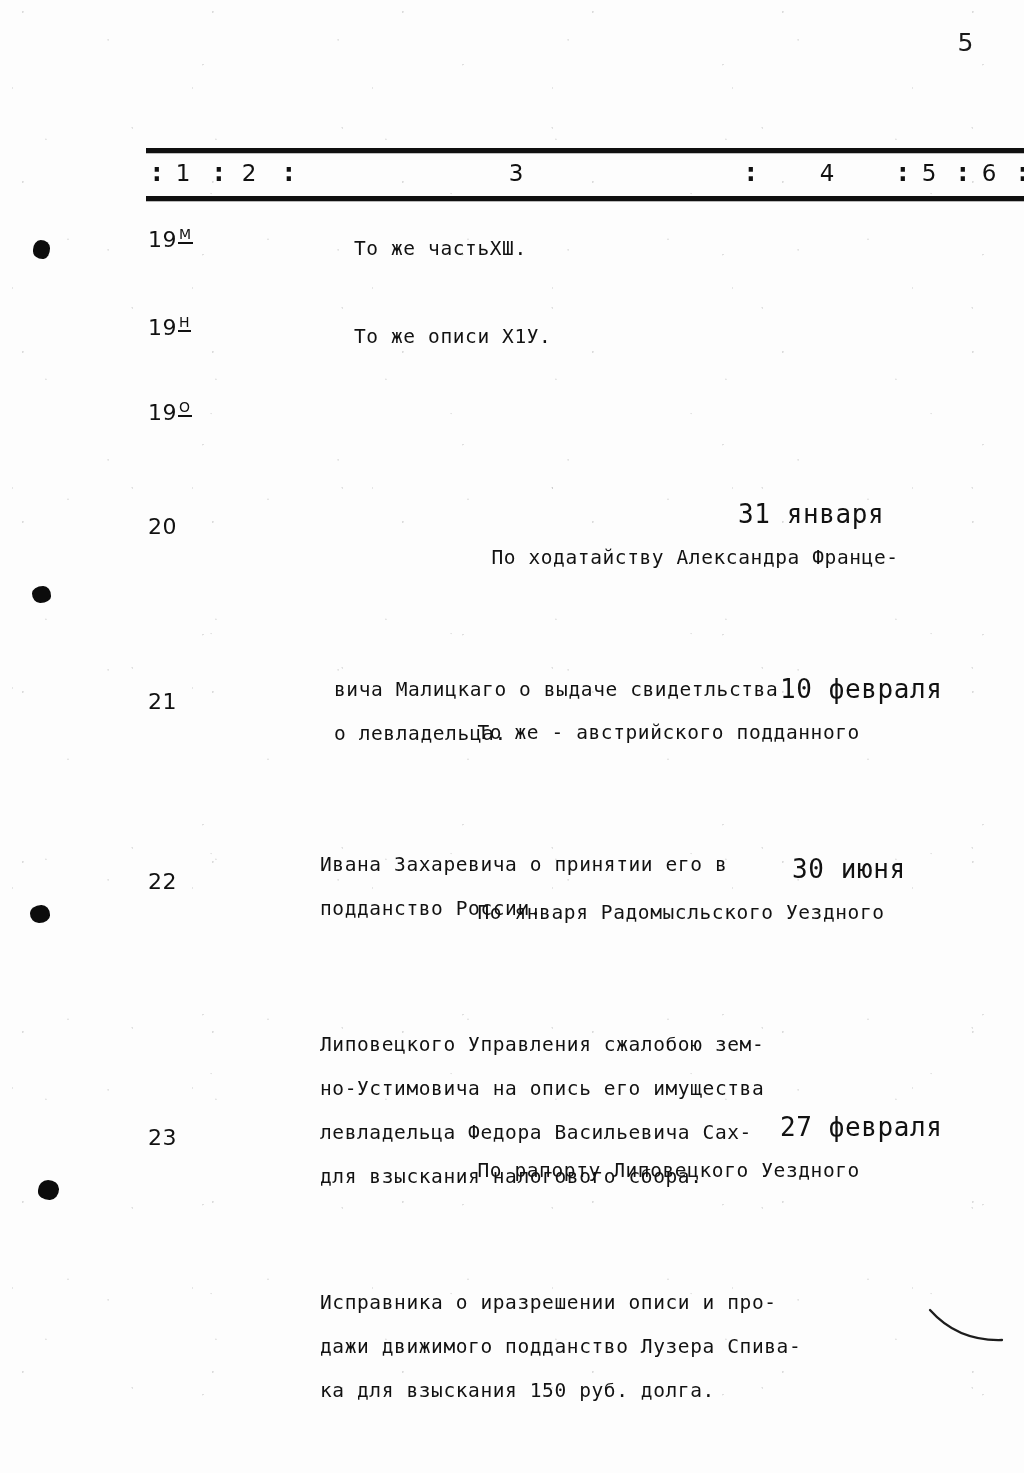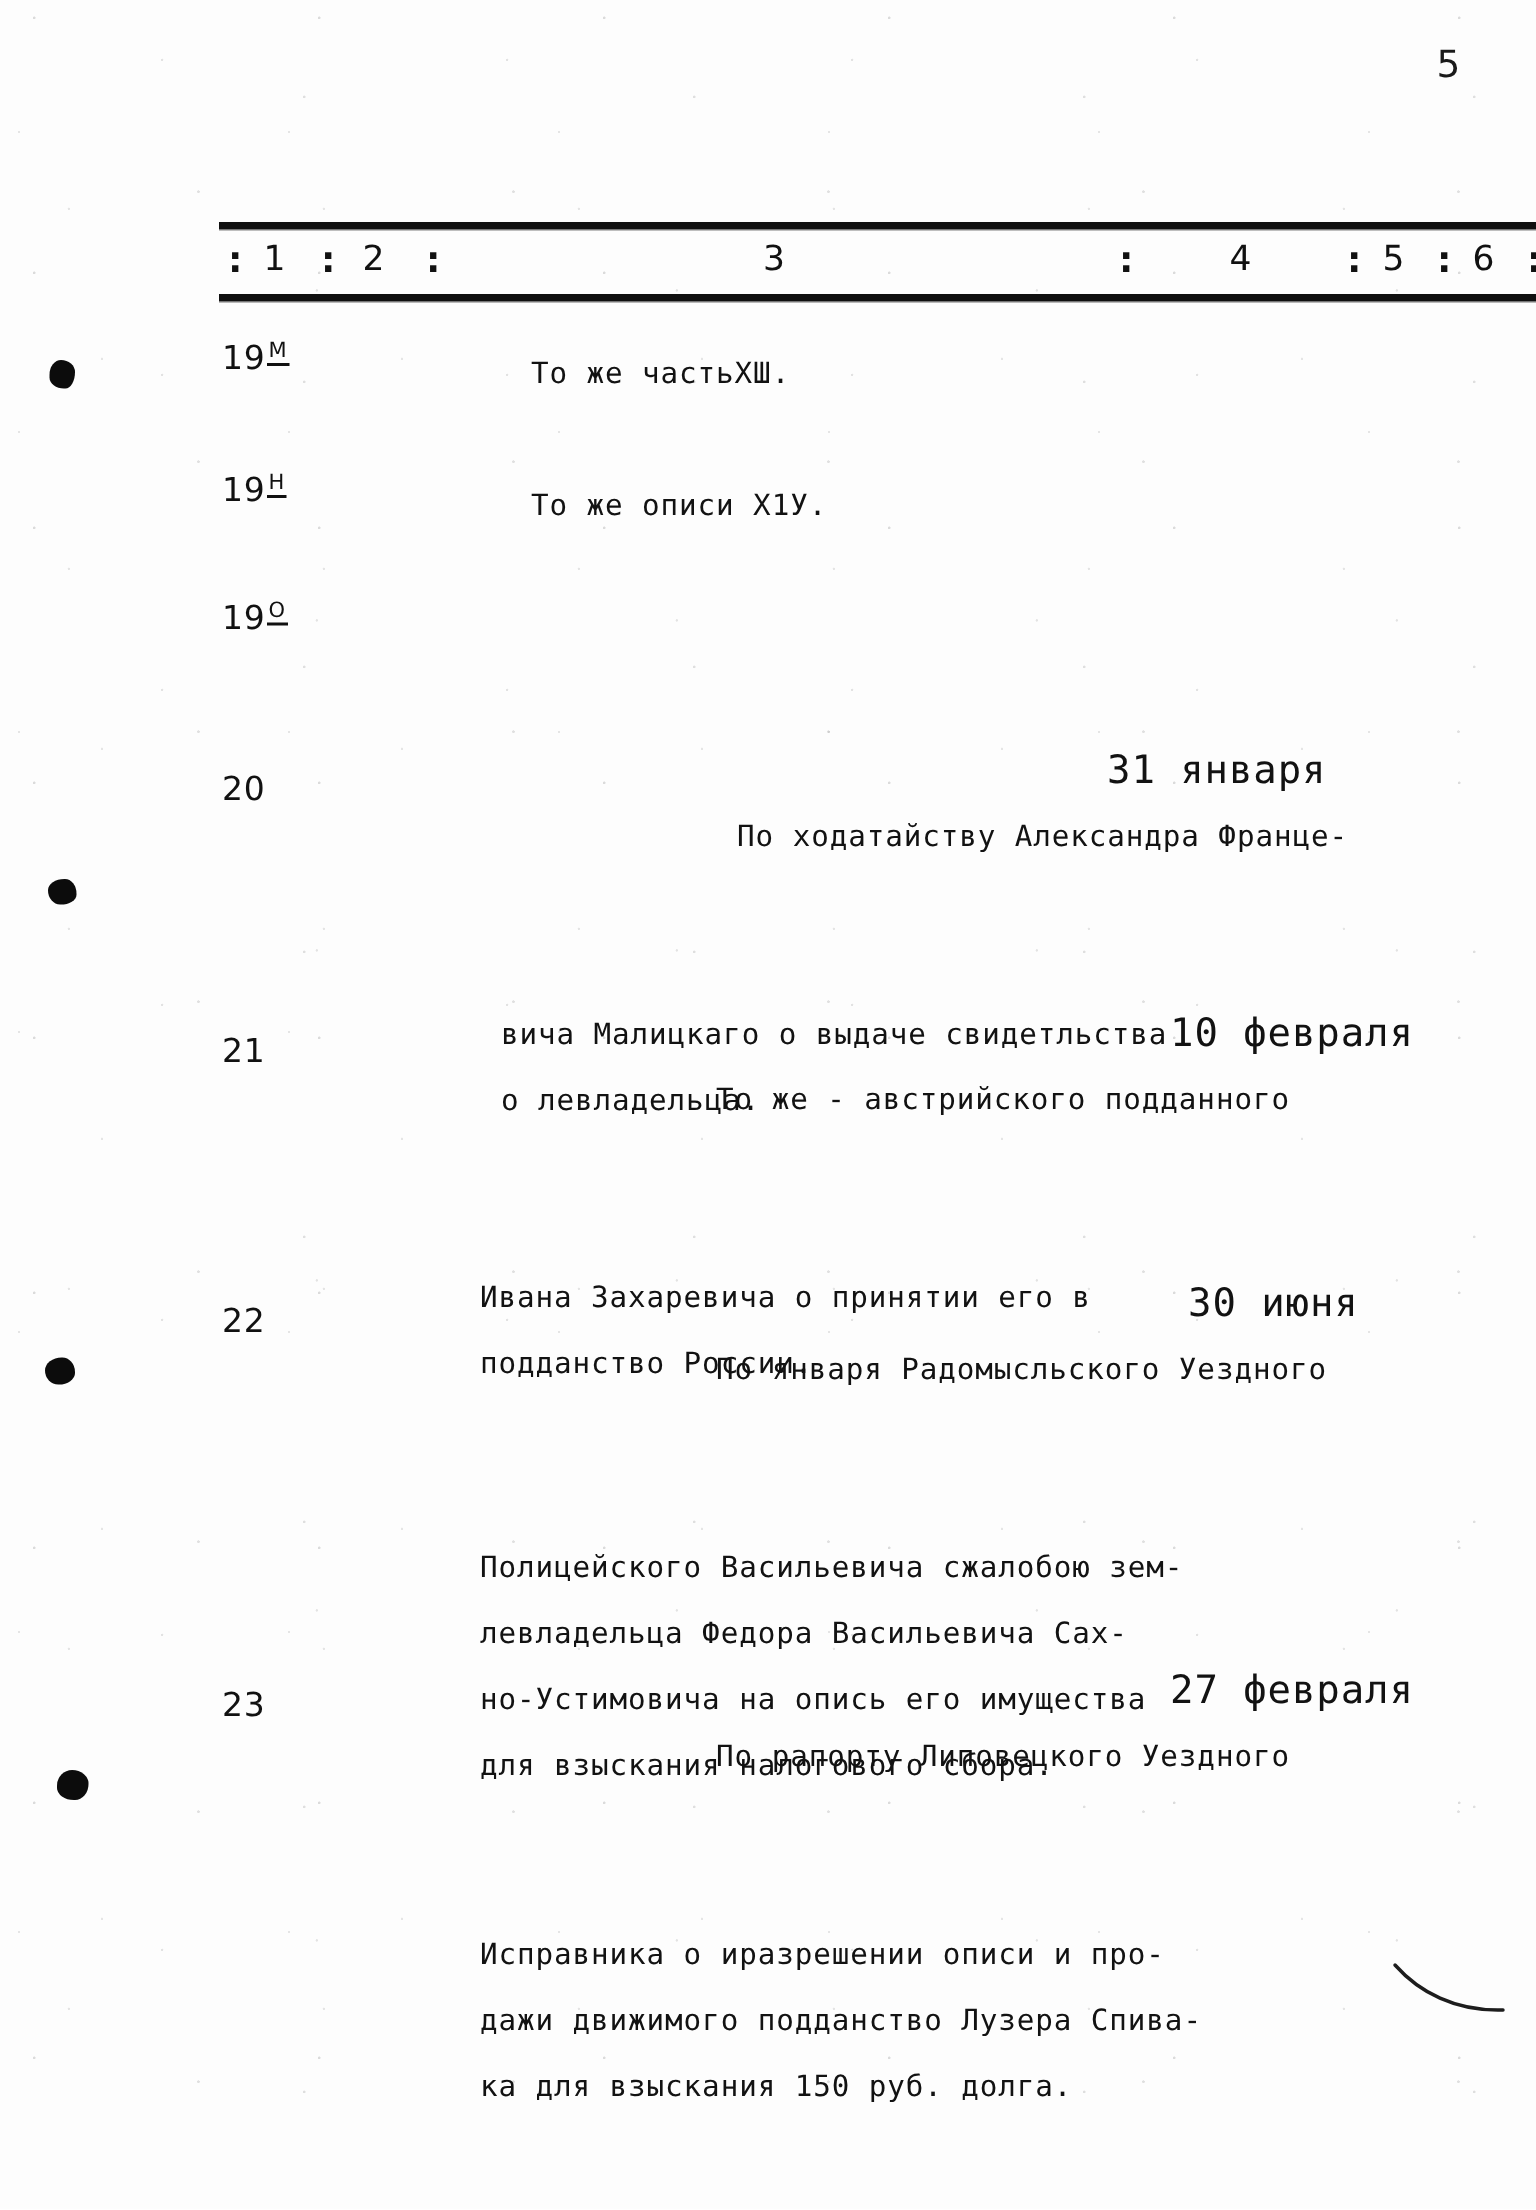--- a/index.html
+++ b/index.html
@@ -266,23 +266,23 @@
 
     <div class="entry" style="height:258px;">
       <div class="entry-num" style="top:22px;">
         <span>22</span>
       </div>
       <div class="entry-body">
         <div class="line indent">
           <span>По января Радомысльского Уездного</span>
           <span class="date" style="left:472px;">30 июня</span>
         </div>
-        <div class="line">Полицейского Васильевича сжалобою зем-</div>
+        <div class="line">Липовецкого Управления сжалобою зем-</div>
+        <div class="line">но-Устимовича на опись его имущества</div>
         <div class="line">левладельца Федора Васильевича Сах-</div>
-        <div class="line">но-Устимовича на опись его имущества</div>
         <div class="line">для взыскания налогового сбора.</div>
       </div>
     </div>
 
     <div class="entry" style="height:200px;">
       <div class="entry-num" style="top:20px;">
         <span>23</span>
       </div>
       <div class="entry-body">
         <div class="line indent">

